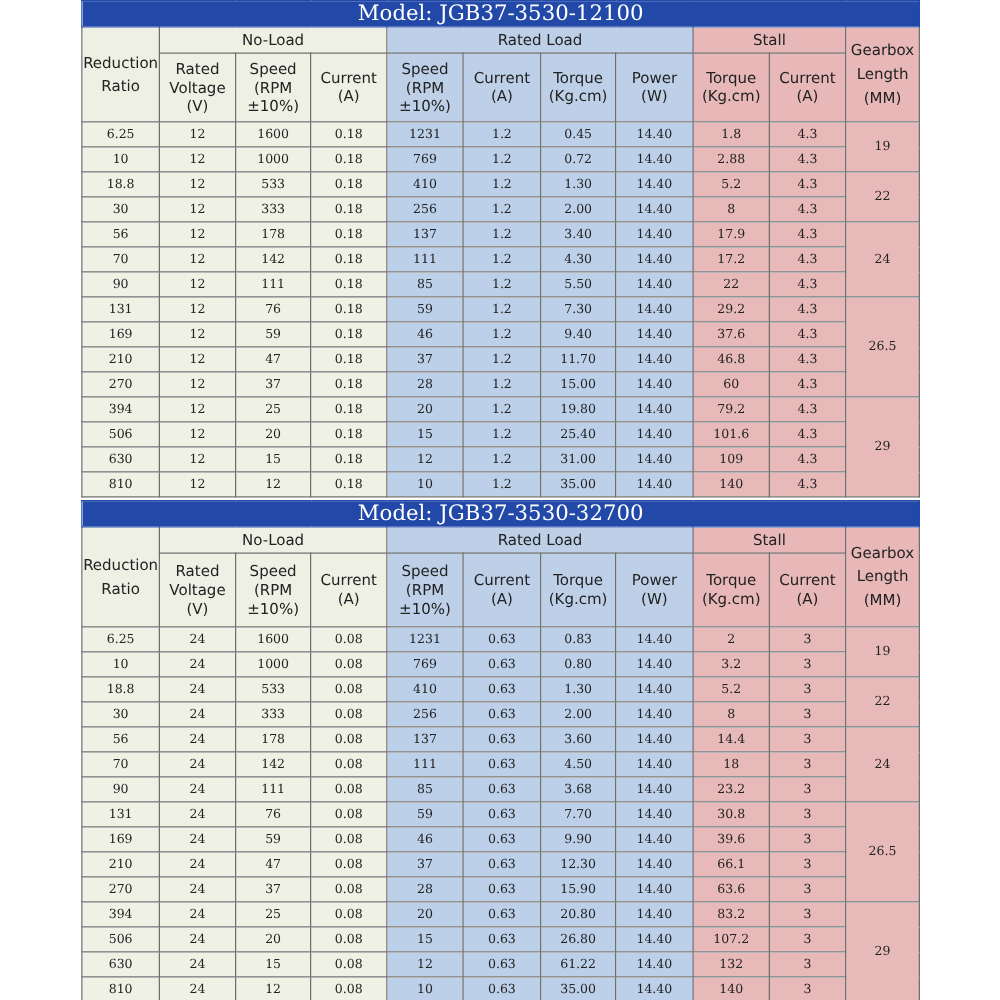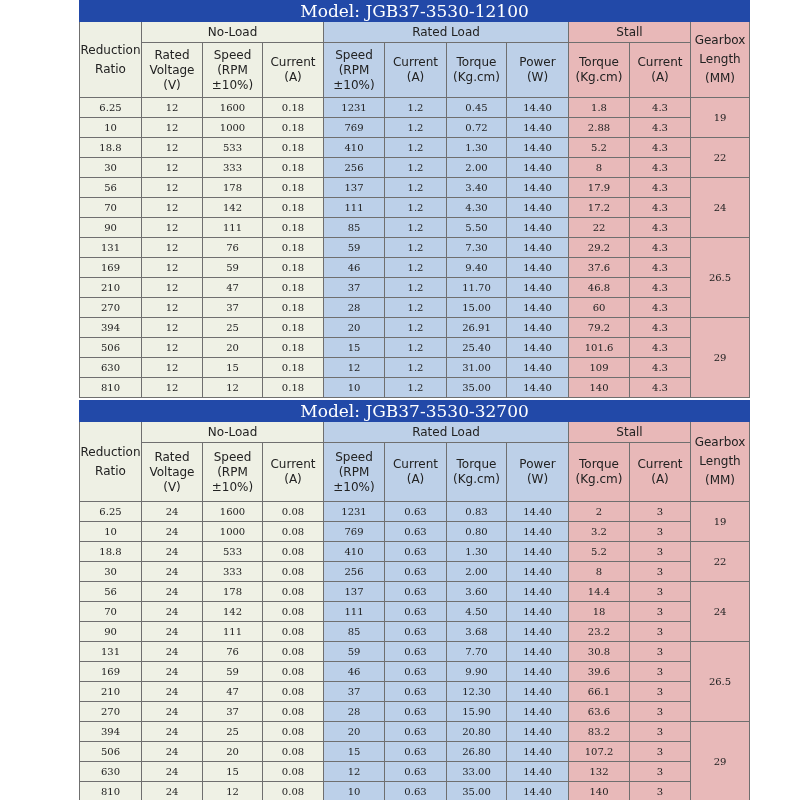--- a/index.html
+++ b/index.html
@@ -1,18 +1,18 @@
 <!DOCTYPE html>
 <html><head>
 <meta charset="utf-8">
 <style>
   html, body { margin: 0; padding: 0; background: #ffffff; }
   body { width: 800px; height: 800px; position: relative; overflow: hidden; }
   .spec {
-    position: absolute; left: 79px; width: 670px;
+    position: absolute; left: 65px; width: 670px;
     border-collapse: collapse; table-layout: fixed;
     font-family: "DejaVu Sans", sans-serif;
   }
   .spec.t1 { top: 0; }
   .spec.t2 { top: 400px; }
   .spec td, .spec th { border: 1px solid #6f6f6f; padding: 0; text-align: center; vertical-align: middle; overflow: hidden; }
   .title-row th {
     background: #2249a8; color: #ffffff; height: 20px;
     font-family: "DejaVu Serif", serif; font-weight: normal; font-size: 17px; line-height: 20px;
     border-color: #2249a8;
@@ -208,21 +208,21 @@
         <td class="st">60</td>
         <td class="st">4.3</td>
       </tr>
       <tr>
         <td class="nl">394</td>
         <td class="nl">12</td>
         <td class="nl">25</td>
         <td class="nl">0.18</td>
         <td class="rl">20</td>
         <td class="rl">1.2</td>
-        <td class="rl">26.91</td>
+        <td class="rl">19.80</td>
         <td class="rl">14.40</td>
         <td class="st">79.2</td>
         <td class="st">4.3</td>
         <td class="st" rowspan="4">29</td>
       </tr>
       <tr>
         <td class="nl">506</td>
         <td class="nl">12</td>
         <td class="nl">20</td>
         <td class="nl">0.18</td>
@@ -459,21 +459,21 @@
         <td class="st">107.2</td>
         <td class="st">3</td>
       </tr>
       <tr>
         <td class="nl">630</td>
         <td class="nl">24</td>
         <td class="nl">15</td>
         <td class="nl">0.08</td>
         <td class="rl">12</td>
         <td class="rl">0.63</td>
-        <td class="rl">33.00</td>
+        <td class="rl">61.22</td>
         <td class="rl">14.40</td>
         <td class="st">132</td>
         <td class="st">3</td>
       </tr>
       <tr>
         <td class="nl">810</td>
         <td class="nl">24</td>
         <td class="nl">12</td>
         <td class="nl">0.08</td>
         <td class="rl">10</td>

